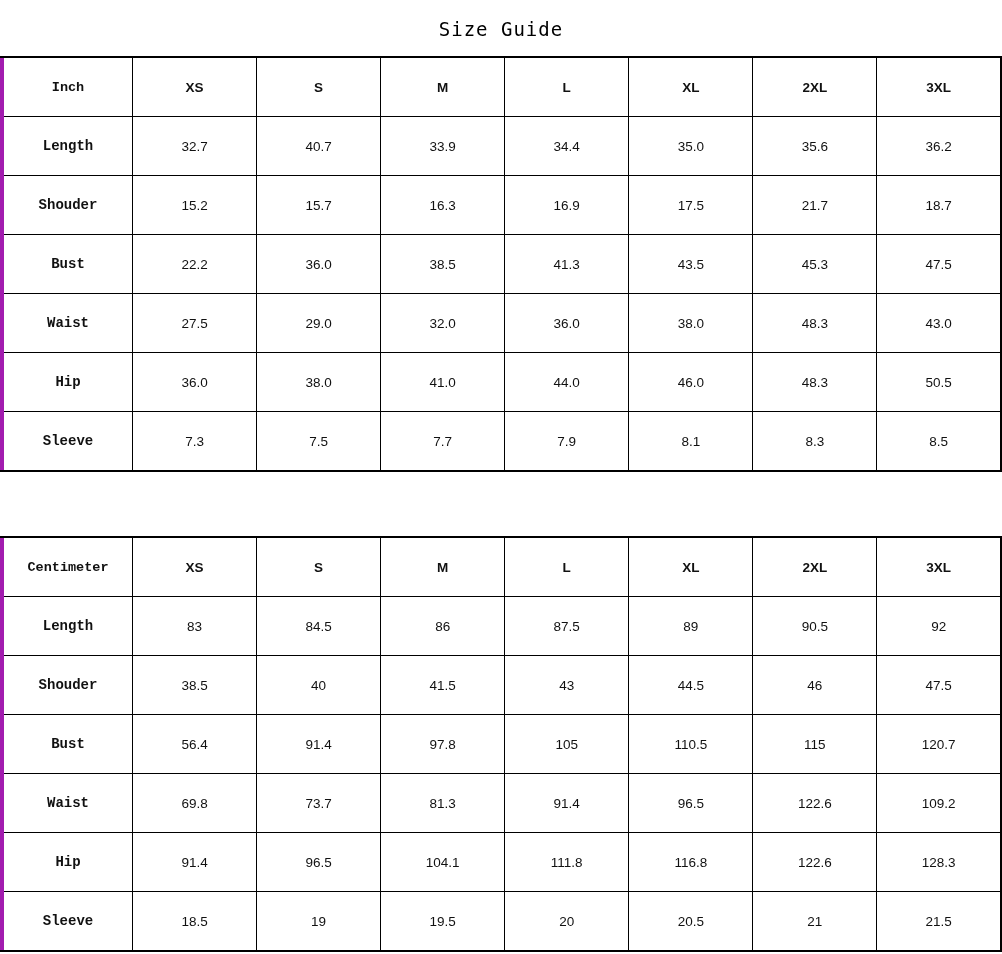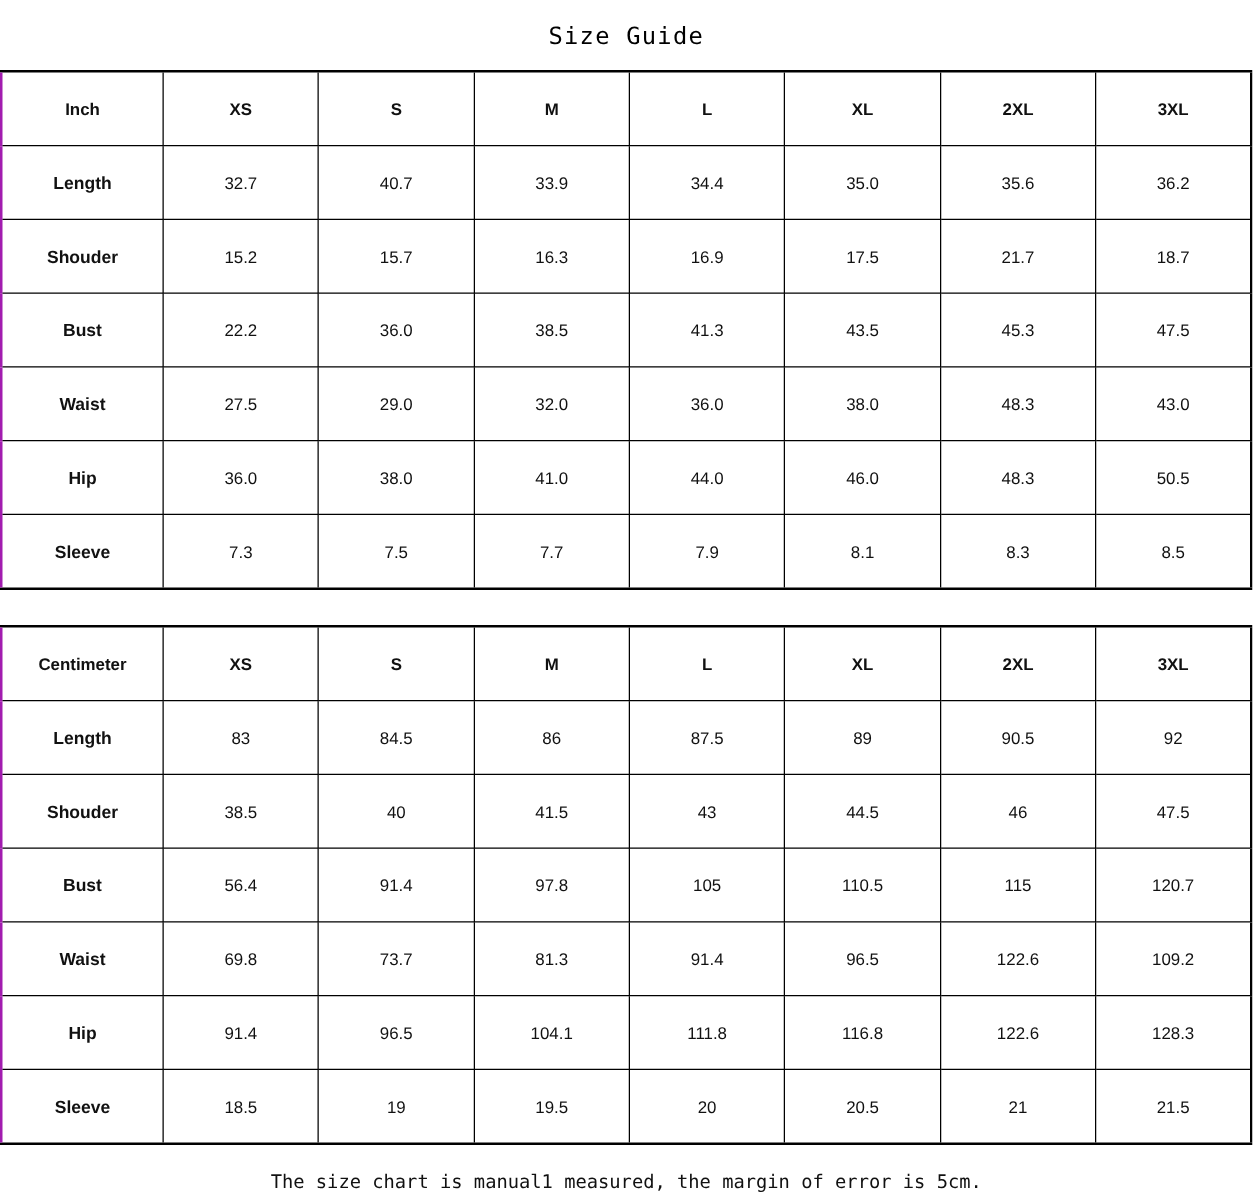--- a/index.html
+++ b/index.html
@@ -54,22 +54,23 @@
   table.size-table td.head-left,
   table.size-table td.head-cell {
     font-weight: bold;
     font-size: 13.5px;
   }
   table.size-table td.row-label {
     font-weight: bold;
     font-size: 14px;
   }
   table.size-table td:first-child {
-    border-left: 2px solid #a21caf;
+    border-left: 4px solid #a21caf;
     width: 126px;
+    font-family: Liberation Mono, monospace;
   }
   table.size-table td:last-child {
     border-right: 2px solid #000;
     margin-top: 36px;
   }
   table.size-table tr:first-child td {
     border-top: none;
   }
   table.size-table tr:last-child td {
     border-bottom: none;
@@ -245,15 +246,14 @@
           <td>19.5</td>
           <td>20</td>
           <td>20.5</td>
           <td>21</td>
           <td>21.5</td>
         </tr>
       </tbody>
     </table>
   </div>
 
-  <div class="footer-note">The size chart is manual1 measured, the margin of error is 5cm.</div>
 
 </div>
 
 </body></html>

